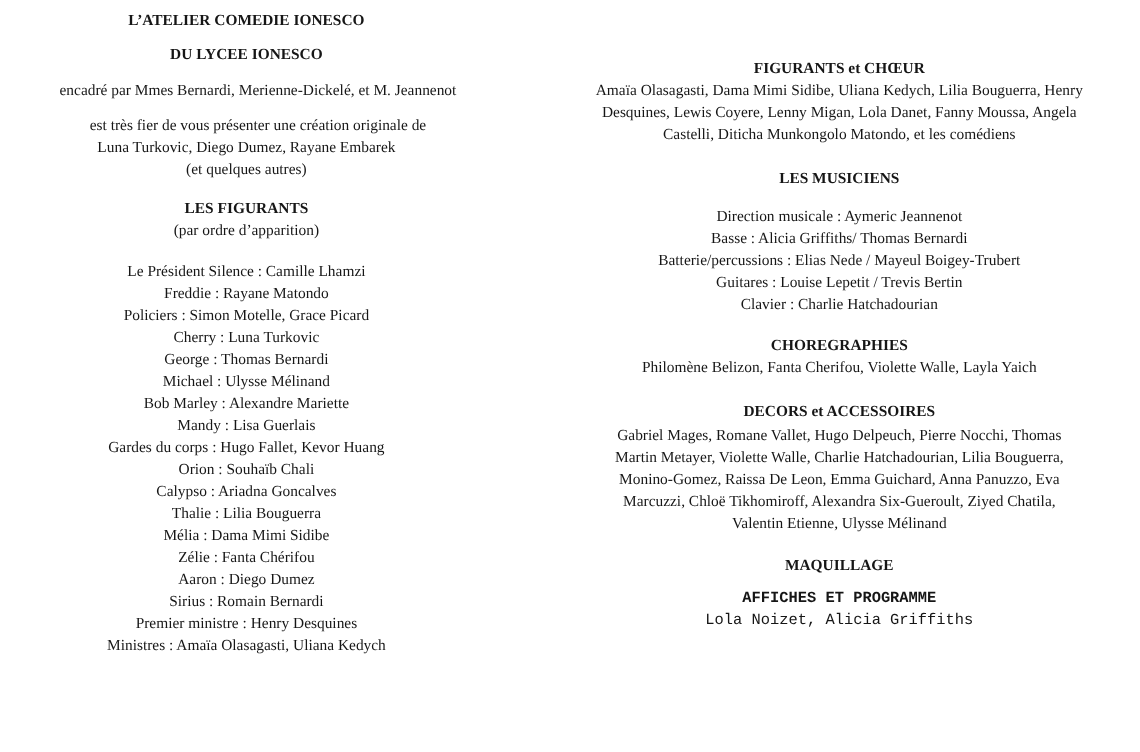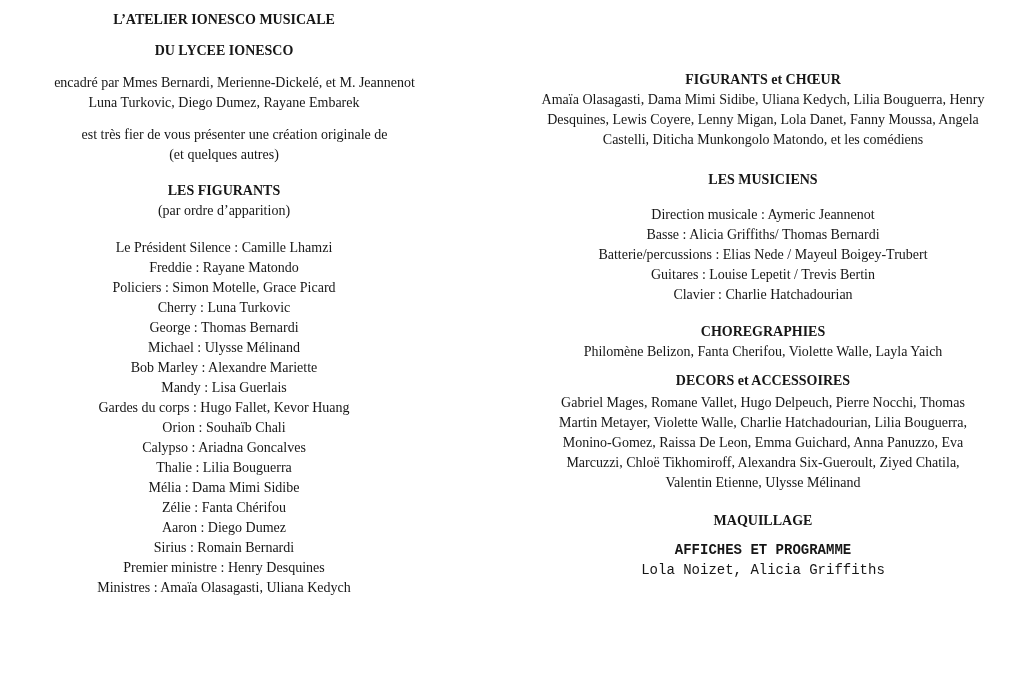--- a/index.html
+++ b/index.html
@@ -29,38 +29,38 @@
   .h { font-weight: bold; }
   
   .mt10 { margin-top: 10px; }
   .mt11 { margin-top: 11px; }
   .mt12 { margin-top: 12px; padding-left: 21px; }
   .mt16 { margin-top: 16px; }
   .mt17 { margin-top: 17px; }
   .mt22 { margin-top: 22px; }
   
   .sec { display: flow-root; }
-  .s0 { margin-top: 70px; }
+  .s0 { margin-top: 53px; }
   .s1 { margin-top: 20px; }
   .s1 .h { margin-bottom: 15px; }
   .s2 { margin-top: 17px; }
-  .s3 { margin-top: 9px; }
+  .s3 { margin-top: 20px; }
   .s3 .h { margin-bottom: 2px; }
   .s4 { margin-top: 18px; }
   .s5 { margin-top: 9px; font-family: Liberation Mono, monospace; }
 </style>
 </head>
 <body>
 
 <div class="col col-left">
-  <div class="line h mt10">L’ATELIER IONESCO MUSICALE</div>
+  <div class="line h mt10">L’ATELIER COMEDIE IONESCO</div>
   <div class="line h mt11">DU LYCEE IONESCO</div>
   <div class="line mt12">encadré par Mmes Bernardi, Merienne-Dickelé, et M. Jeannenot</div>
+  <div class="line mt12">est très fier de vous présenter une création originale de</div>
   <div class="line">Luna Turkovic, Diego Dumez, Rayane Embarek</div>
-  <div class="line mt12">est très fier de vous présenter une création originale de</div>
   <div class="line">(et quelques autres)</div>
   <div class="line h mt16">LES FIGURANTS</div>
   <div class="line">(par ordre d’apparition)</div>
   <div class="line mt17">Le Président Silence : Camille Lhamzi</div>
   <div class="line">Freddie : Rayane Matondo</div>
   <div class="line">Policiers : Simon Motelle, Grace Picard</div>
   <div class="line">Cherry : Luna Turkovic</div>
   <div class="line">George : Thomas Bernardi</div>
   <div class="line">Michael : Ulysse Mélinand</div>
   <div class="line">Bob Marley : Alexandre Mariette</div>

